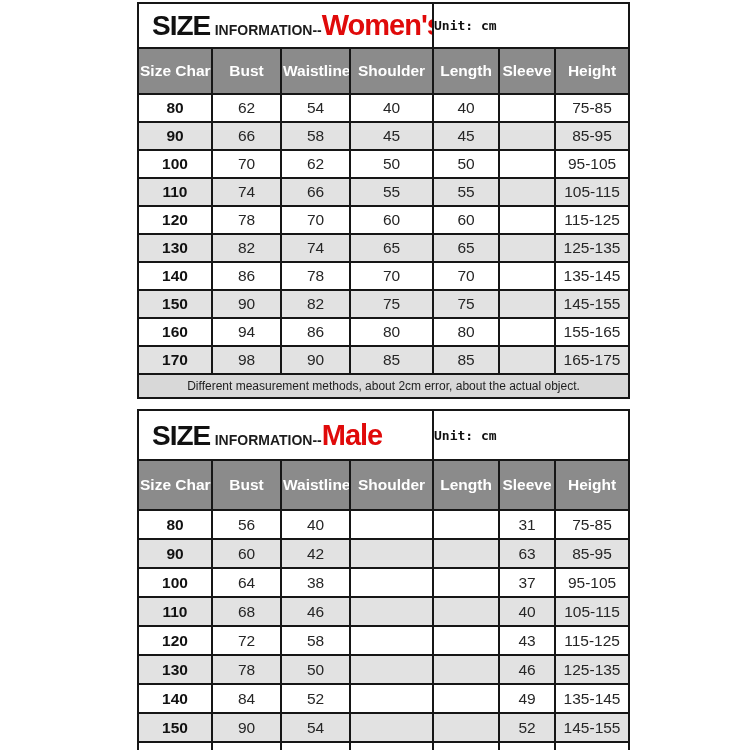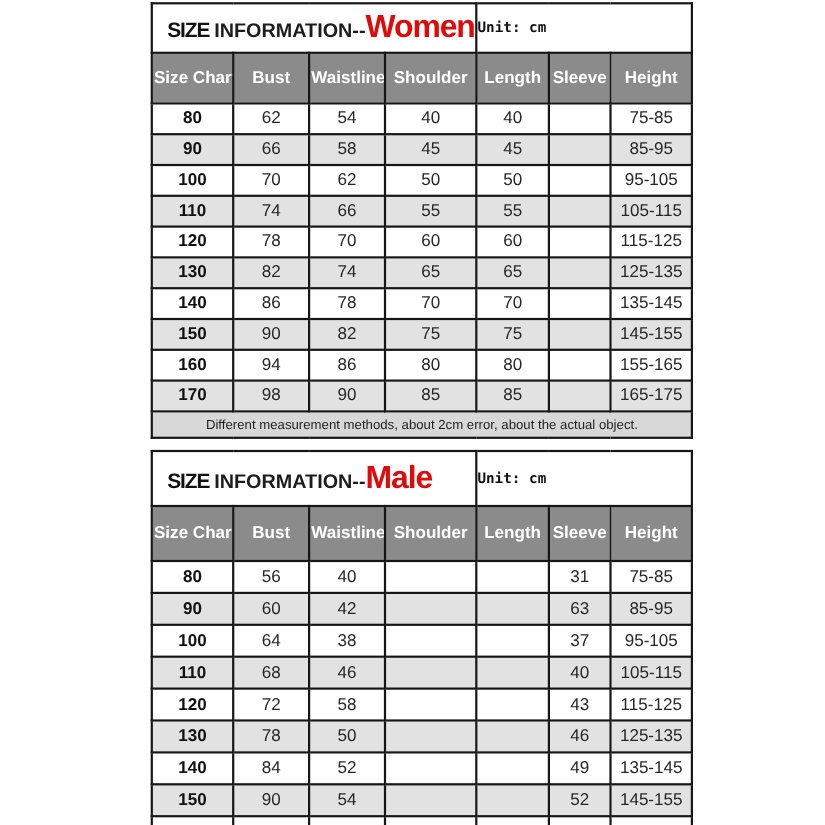--- a/index.html
+++ b/index.html
@@ -39,27 +39,27 @@
   
   tr.title-row td {
     background: #ffffff;
     text-align: left;
     vertical-align: middle;
   }
   .t-women tr.title-row td { height: 41px; }
   .t-male  tr.title-row td { height: 46px; }
   td.title-cell { padding-left: 13px; }
   .title-size {
-    font-size: 19px;
+    font-size: 28px;
     font-weight: 700;
     color: #111111;
     letter-spacing: -1px;
   }
   .title-info {
-    font-size: 18px;
+    font-size: 14px;
     font-weight: 700;
     color: #1c1c1c;
     letter-spacing: 0px;
   }
   .title-gender {
     font-size: 29px;
     font-weight: 700;
     color: var(--accent-red, #e00a0a);
     letter-spacing: -1px;
   }

